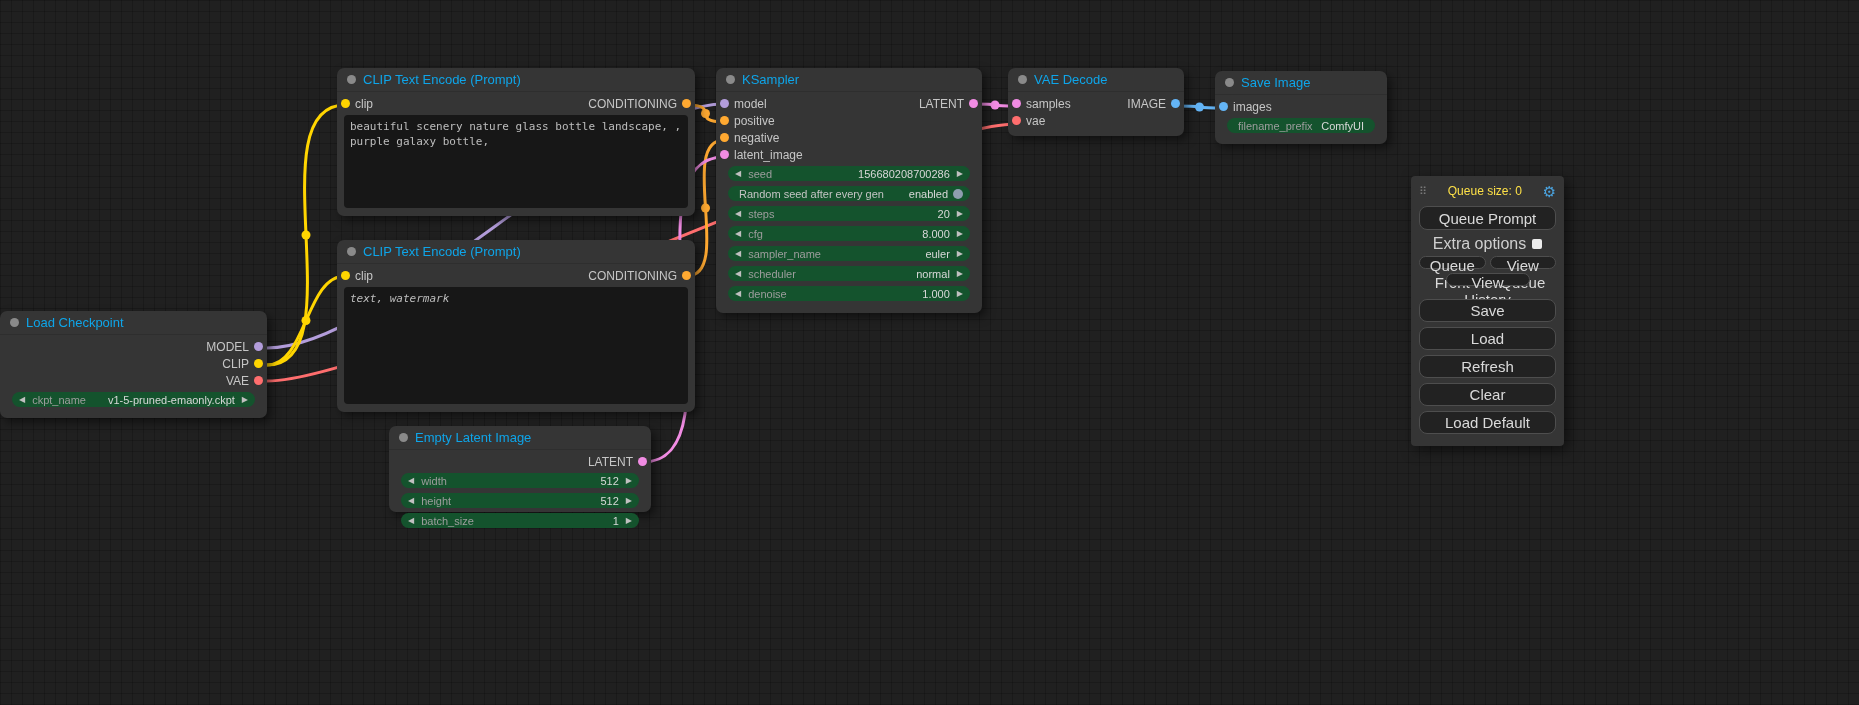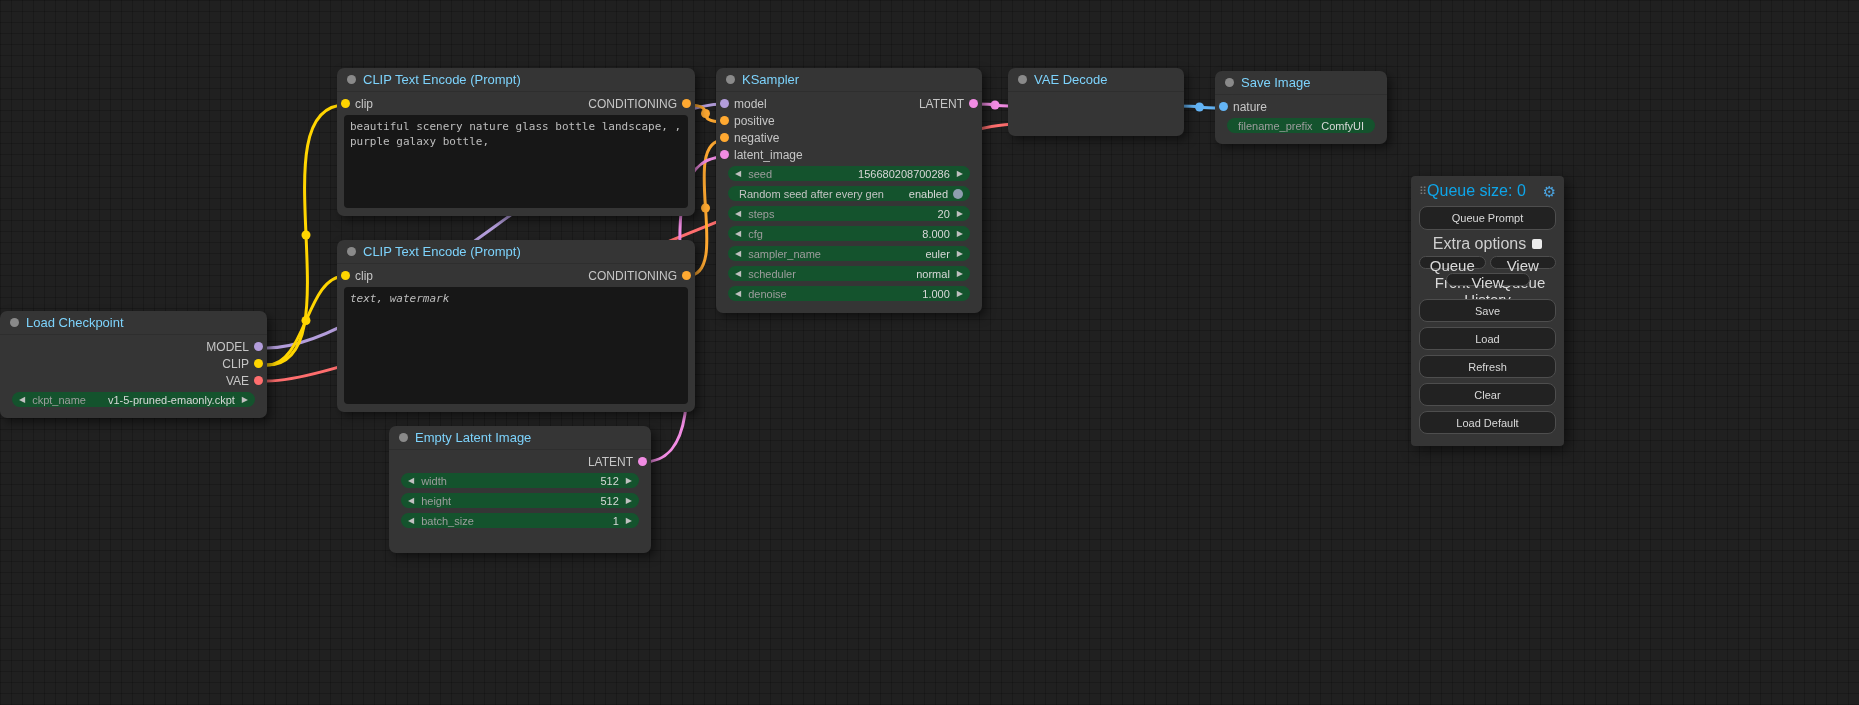--- a/index.html
+++ b/index.html
@@ -9,45 +9,45 @@
     background-color:#202020;
     background-image:
       linear-gradient(rgba(0,0,0,0.20) 1px,transparent 1px),
       linear-gradient(90deg,rgba(0,0,0,0.20) 1px,transparent 1px);
     background-size:11px 11px;
   }
   .links{position:absolute;left:0;top:0;z-index:1;pointer-events:none}
   .node{position:absolute;background:#353535;border-radius:7px;box-shadow:4px 4px 10px rgba(0,0,0,0.5);z-index:2;color:#c8c8c8}
   .node-header{height:24px;display:flex;align-items:center;gap:7px;padding:0 10px;border-bottom:1px solid rgba(0,0,0,0.12);border-radius:7px 7px 0 0}
   .collapse-dot{width:9px;height:9px;border-radius:50%;background:#8a8a8a;flex:none;cursor:pointer}
-  .node-title{font-size:13px;color:#7dd3fc;white-space:nowrap}
+  .node-title{font-size:13px;color:#0ea5e9;white-space:nowrap}
   .slots{padding-top:3px}
   .slot-row{height:17px;display:flex;align-items:center;padding:0 4px}
   .sgroup{display:flex;align-items:center;gap:5px}
   .sgroup.right{margin-left:auto}
   .dot{width:9px;height:9px;border-radius:50%;flex:none;cursor:crosshair}
   .slot-label{font-size:12px;color:#c6c6c6;white-space:nowrap}
   .widgets{margin-top:3px}
   .widget{height:15px;background:#14532d;border-radius:8px;margin:0 12px 5px;display:flex;align-items:center;padding:0 7px;font-size:11px;cursor:pointer}
   .warrow{font-size:8px;color:#c0c0c0;line-height:1;cursor:pointer}
   .w-label{color:#9d9d9d;margin-left:7px;white-space:nowrap}
   .w-value{margin-left:auto;color:#d8d8d8;margin-right:7px;white-space:nowrap}
   .widget.noarrow .w-label{margin-left:4px}
   .widget.noarrow .w-value{margin-right:4px}
   .t-label{color:#c4c4c4;margin-left:4px;white-space:nowrap}
   .t-value{margin-left:auto;color:#d8d8d8;white-space:nowrap}
   .knob{width:10px;height:10px;border-radius:50%;margin-left:5px;flex:none;cursor:pointer}
   .prompt{display:block;background:#171717;border:none;border-radius:4px;margin:3px 7px 0;width:calc(100% - 14px);padding:4px 6px;font-family:"DejaVu Sans Mono",monospace;font-size:11px;color:#bdbdbd;resize:none;outline:none;line-height:1.4;overflow:hidden}
   .menu{position:absolute;left:1411px;top:176px;width:153px;z-index:5;background:#353535;border-radius:4px;box-shadow:4px 4px 14px rgba(0,0,0,0.55);padding:6px 8px 12px;display:flex;flex-direction:column}
   .menu-header{display:flex;align-items:center;height:18px}
   .drag-handle{color:#7a7a7a;font-size:11px;cursor:grab}
-  .queue-size{flex:1;text-align:left;font-size:16px;color:#0ea5e9}
+  .queue-size{flex:1;text-align:center;font-size:12px;color:#fde047}
   .gear{font-size:15px;cursor:pointer;line-height:1}
   .btn{background:#222;border:1px solid #4e4e4e;border-radius:8px;color:#dadada;font-family:inherit;cursor:pointer;display:block;width:100%}
-  .btn.big{height:23px;font-size:11px;margin-top:5px}
+  .btn.big{height:23px;font-size:15px;margin-top:5px}
   .btn.qp{margin-top:6px;height:24px}
   .btn.save-gap{margin-top:13px}
   .extra{display:flex;align-items:center;justify-content:center;gap:6px;margin-top:7px;font-size:16px;color:#cfcfcf;height:14px}
   .checkbox{width:10px;height:10px;background:#ececec;border-radius:2px;cursor:pointer;flex:none}
   .small-row{display:flex;gap:4px;margin-top:5px}
   .btn.small{height:13px;font-size:15px;border-radius:7px;padding:0;width:auto;flex:1}
   .small-center{display:flex;justify-content:center;margin-top:4px}
   .btn.small.history{flex:none;width:84px}
 </style>
 </head>
@@ -140,21 +140,21 @@
       </span>
       <span class="sgroup right">
         <span class="slot-label">CONDITIONING</span>
         <span class="dot" style="background: rgb(255, 169, 49);"></span>
       </span>
     </div>
   </div>
   <textarea class="prompt" style="height: 117px; font-style: italic;">text, watermark</textarea>
 </div>
 
-<div class="node" style="left:389px;top:426px;width:262px;height:127px">
+<div class="node" style="left:389px;top:426px;width:262px;height:86px">
   <div class="node-header">
     <span class="collapse-dot"></span>
     <span class="node-title">Empty Latent Image</span>
   </div>
   <div class="slots">
     <div class="slot-row">
       <span class="sgroup right">
         <span class="slot-label">LATENT</span>
         <span class="dot" style="background: rgb(241, 140, 227);"></span>
       </span>
@@ -260,32 +260,50 @@
       <span class="warrow">▶</span>
     </div>
   </div>
 </div>
 
 <div class="node" style="left:1008px;top:68px;width:176px;height:68px">
   <div class="node-header">
     <span class="collapse-dot"></span>
     <span class="node-title">VAE Decode</span>
   </div>
+  <div class="slots">
+    <div class="slot-row">
+      <span class="sgroup">
+        <span class="dot" style="background: rgb(241, 140, 227);"></span>
+        <span class="slot-label">samples</span>
+      </span>
+      <span class="sgroup right">
+        <span class="slot-label">IMAGE</span>
+        <span class="dot" style="background: rgb(100, 181, 246);"></span>
+      </span>
+    </div>
+    <div class="slot-row">
+      <span class="sgroup">
+        <span class="dot" style="background: rgb(255, 110, 110);"></span>
+        <span class="slot-label">vae</span>
+      </span>
+    </div>
+  </div>
 </div>
 
 <div class="node" style="left:1215px;top:71px;width:172px;height:73px">
   <div class="node-header">
     <span class="collapse-dot"></span>
     <span class="node-title">Save Image</span>
   </div>
   <div class="slots">
     <div class="slot-row">
       <span class="sgroup">
         <span class="dot" style="background: rgb(100, 181, 246);"></span>
-        <span class="slot-label">nature</span>
+        <span class="slot-label">images</span>
       </span>
     </div>
   </div>
   <div class="widgets">
     <div class="widget noarrow">
       <span class="w-label">filename_prefix</span>
       <span class="w-value">ComfyUI</span>
     </div>
   </div>
 </div>

